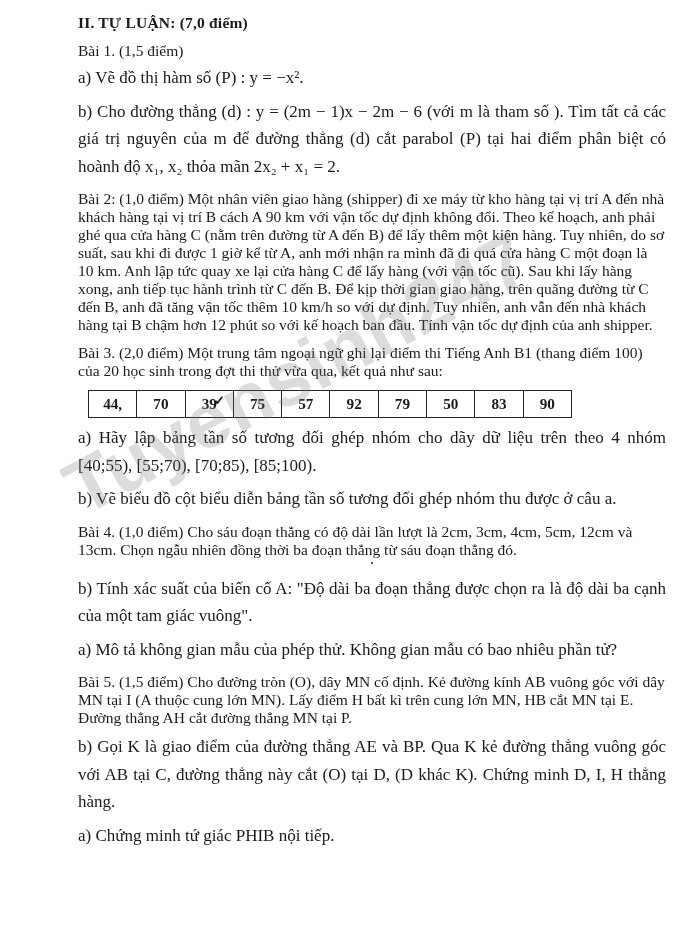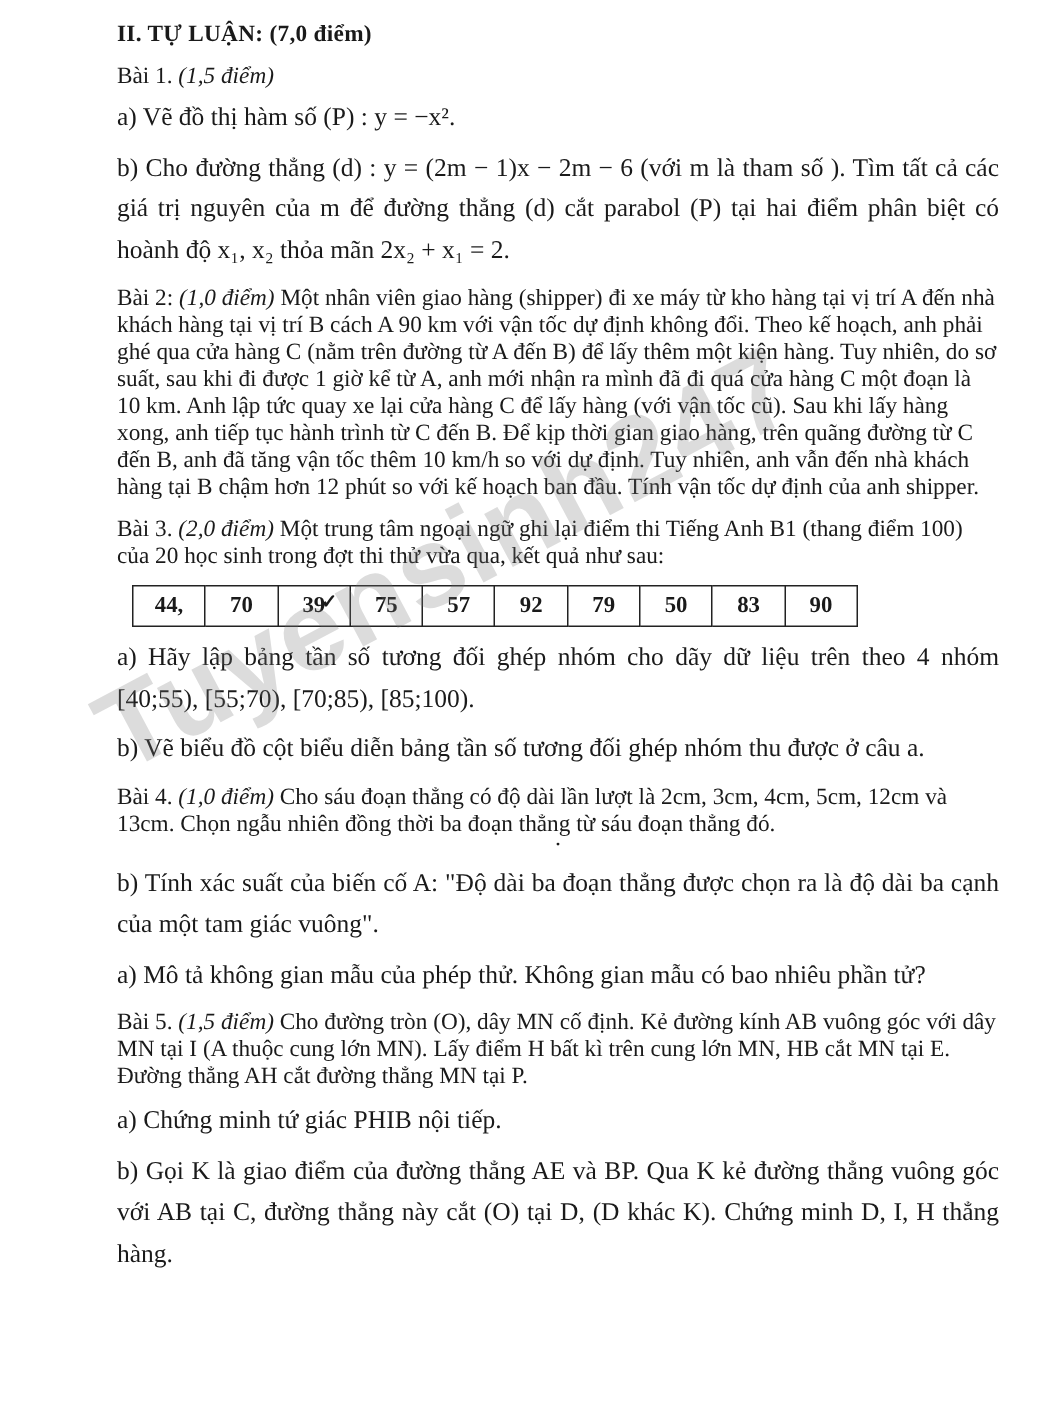--- a/index.html
+++ b/index.html
@@ -35,21 +35,20 @@
     margin: 0 0 4px 0;
   }
   .prob-head {
     font-size: 15.5px;
     margin: 10px 0 2px 0;
   }
   .prob-head .bold {
     font-weight: normal;
   }
   .it {
-    font-style: italic;
   }
   p.para {
     font-size: 17px;
     line-height: 1.62;
     margin: 6px 0 0 0;
     text-align: justify;
     text-justify: inter-word;
   }
   p.para.first {
     margin-top: 4px;
@@ -178,17 +177,17 @@
     </div>
     <div class="dot-mark">·</div>
     <p class="para blk">b) Tính xác suất của biến cố A: "Độ dài ba đoạn thẳng được chọn ra là độ dài ba cạnh của một tam giác vuông".</p>
     <p class="para">a) Mô tả không gian mẫu của phép thử. Không gian mẫu có bao nhiêu phần tử?</p>
 
     <div class="prob-head">
       <span class="bold">Bài 5.</span>
       <span class="it">(1,5 điểm)</span>
       <span>Cho đường tròn (O), dây MN cố định. Kẻ đường kính AB vuông góc với dây MN tại I (A thuộc cung lớn MN). Lấy điểm H bất kì trên cung lớn MN, HB cắt MN tại E. Đường thẳng AH cắt đường thẳng MN tại P.</span>
     </div>
+    <p class="para blk">b) Gọi K là giao điểm của đường thẳng AE và BP. Qua K kẻ đường thẳng vuông góc với AB tại C, đường thẳng này cắt (O) tại D, (D khác K). Chứng minh D, I, H thẳng hàng.</p>
     <p class="para blk">a) Chứng minh tứ giác PHIB nội tiếp.</p>
-    <p class="para blk">b) Gọi K là giao điểm của đường thẳng AE và BP. Qua K kẻ đường thẳng vuông góc với AB tại C, đường thẳng này cắt (O) tại D, (D khác K). Chứng minh D, I, H thẳng hàng.</p>
 
   </div>
 </div>
 
 </body></html>

